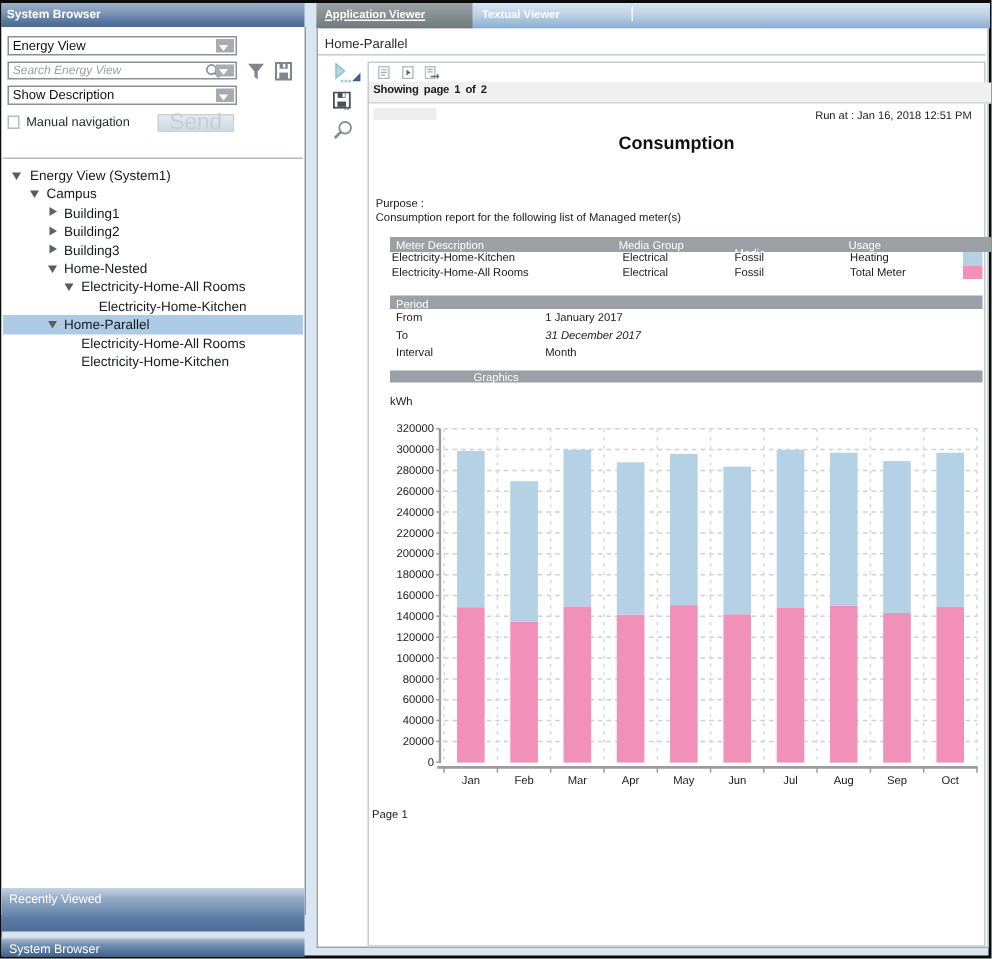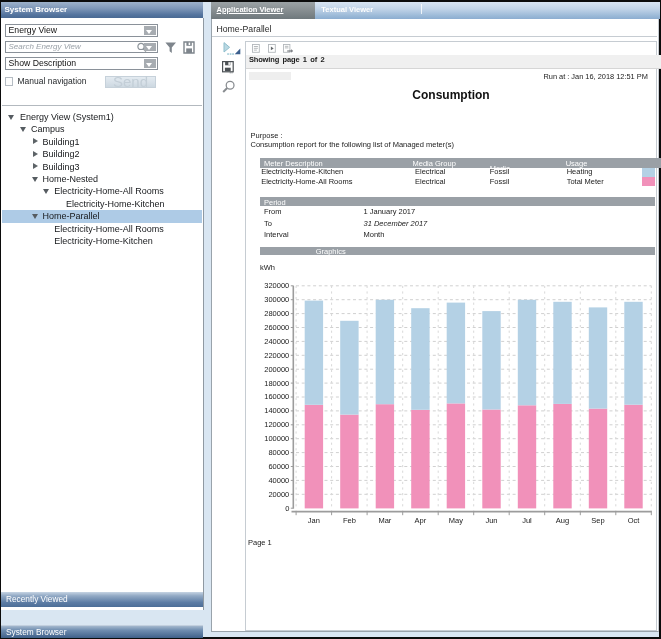--- a/index.html
+++ b/index.html
@@ -68,21 +68,21 @@
 <div class="trow" style="left:42.6px;top:173.0px;">Home-Nested</div>
 <div class="texp" style="left:43px;top:189.1px;"></div>
 <div class="trow" style="left:54.2px;top:185.4px;">Electricity-Home-All Rooms</div>
 <div class="trow" style="left:65.9px;top:197.8px;">Electricity-Home-Kitchen</div>
 <div class="abs" style="left:2px;top:210.2px;width:200px;height:12.4px;background:#aecbe6;"></div>
 <div class="texp" style="left:31.5px;top:213.9px;"></div>
 <div class="trow" style="left:42.6px;top:210.2px;">Home-Parallel</div>
 <div class="trow" style="left:54.2px;top:222.6px;">Electricity-Home-All Rooms</div>
 <div class="trow" style="left:54.2px;top:235.0px;">Electricity-Home-Kitchen</div>
 
-<div class="abs" style="left:1px;top:592px;width:202px;height:15px;background:linear-gradient(180deg,#c6d4e3 0%,#93aac5 25%,#5c7ca4 70%,#4d6e97 100%);">
+<div class="abs" style="left:1px;top:592px;width:202px;height:29px;background:linear-gradient(180deg,#c6d4e3 0%,#93aac5 25%,#5c7ca4 70%,#4d6e97 100%);">
   <div style="color:#fff;font-size:8.3px;padding-left:5px;line-height:15px;">Recently Viewed</div>
 </div>
 <div class="abs" style="left:1px;top:624.5px;width:202px;height:1px;background:#c2cfde;"></div>
 <div class="abs" style="left:1px;top:625.5px;width:202px;height:12.5px;background:linear-gradient(180deg,#a3b7cd 0%,#6f8db0 35%,#3f6089 100%);">
   <div style="color:#fff;font-size:8.3px;padding-left:5px;line-height:12.5px;">System Browser</div>
 </div>
 
 <div class="abs" style="left:210.5px;top:2px;width:449px;height:17px;background:linear-gradient(180deg,#d8e4f2 0%,#c2d4e8 40%,#9cbad8 80%,#8cadd0 100%);"></div>
 <div class="abs" style="left:321.3px;top:2px;font-size:7.5px;font-weight:bold;color:#fdfdfd;line-height:15px;">Textual Viewer</div>
 <div class="abs" style="left:420.8px;top:3.8px;width:1.2px;height:10.5px;background:rgba(255,255,255,0.8);"></div>

